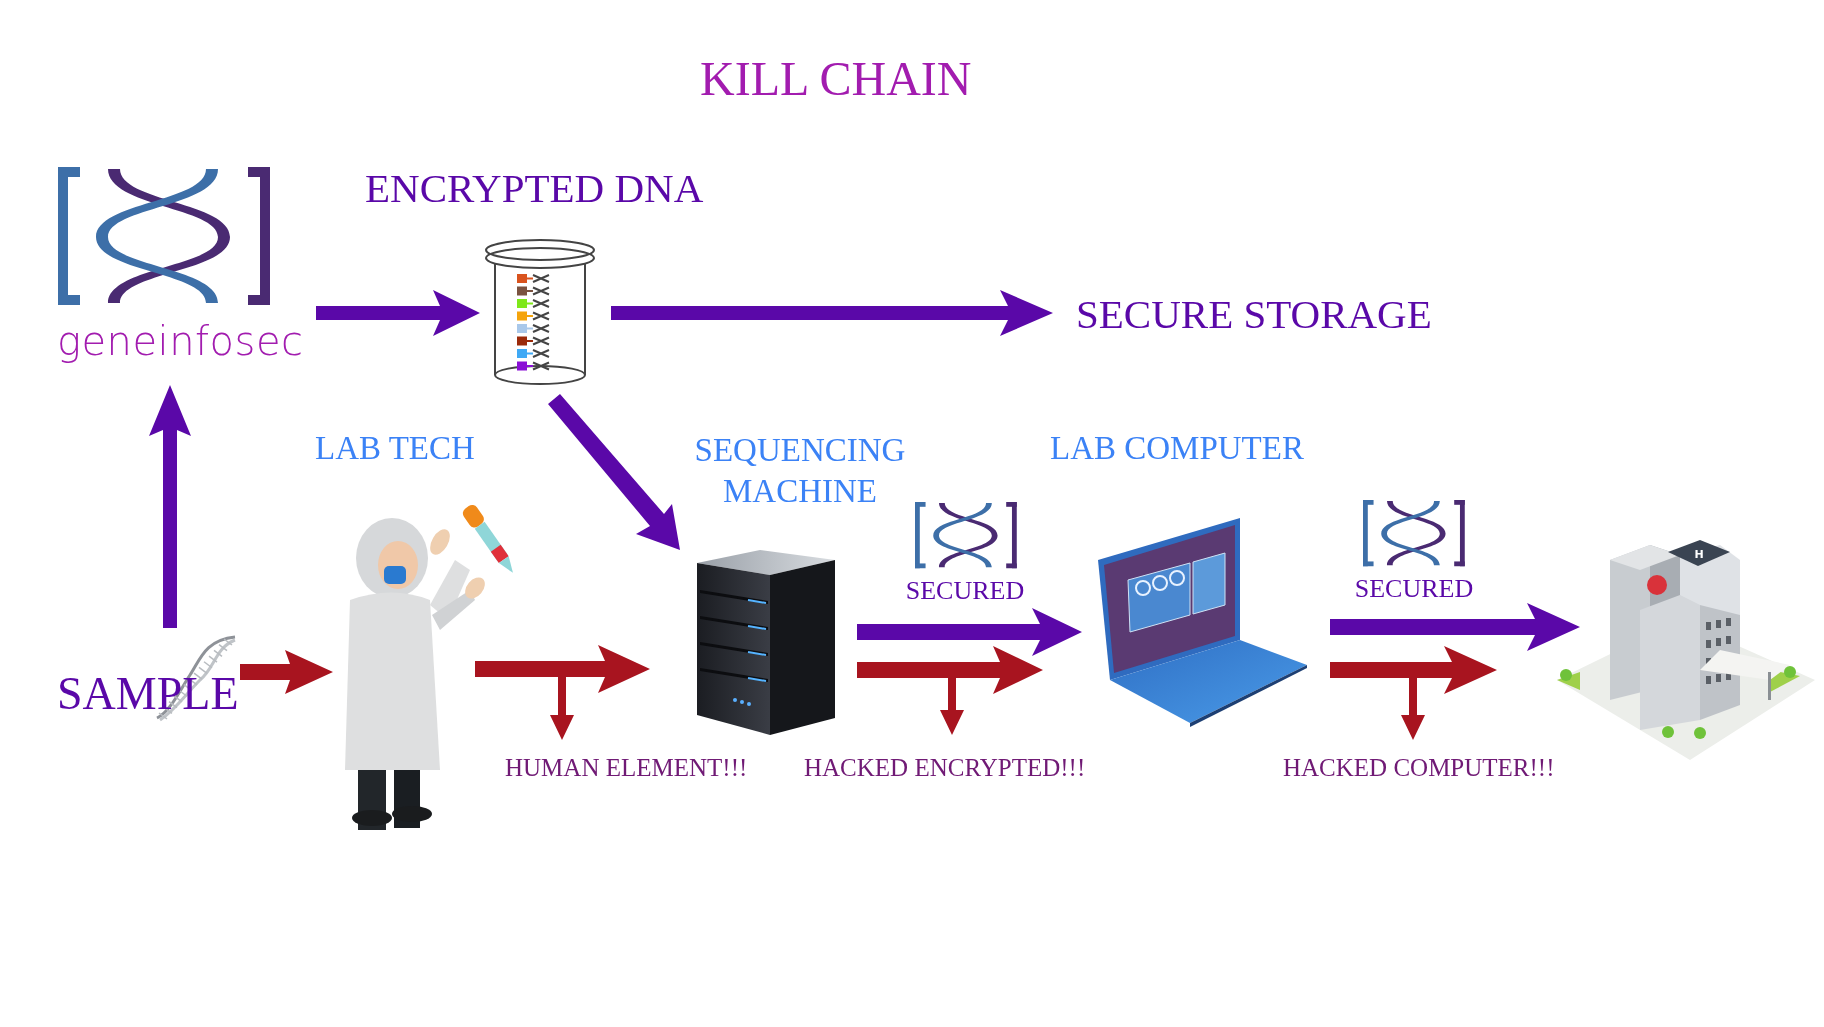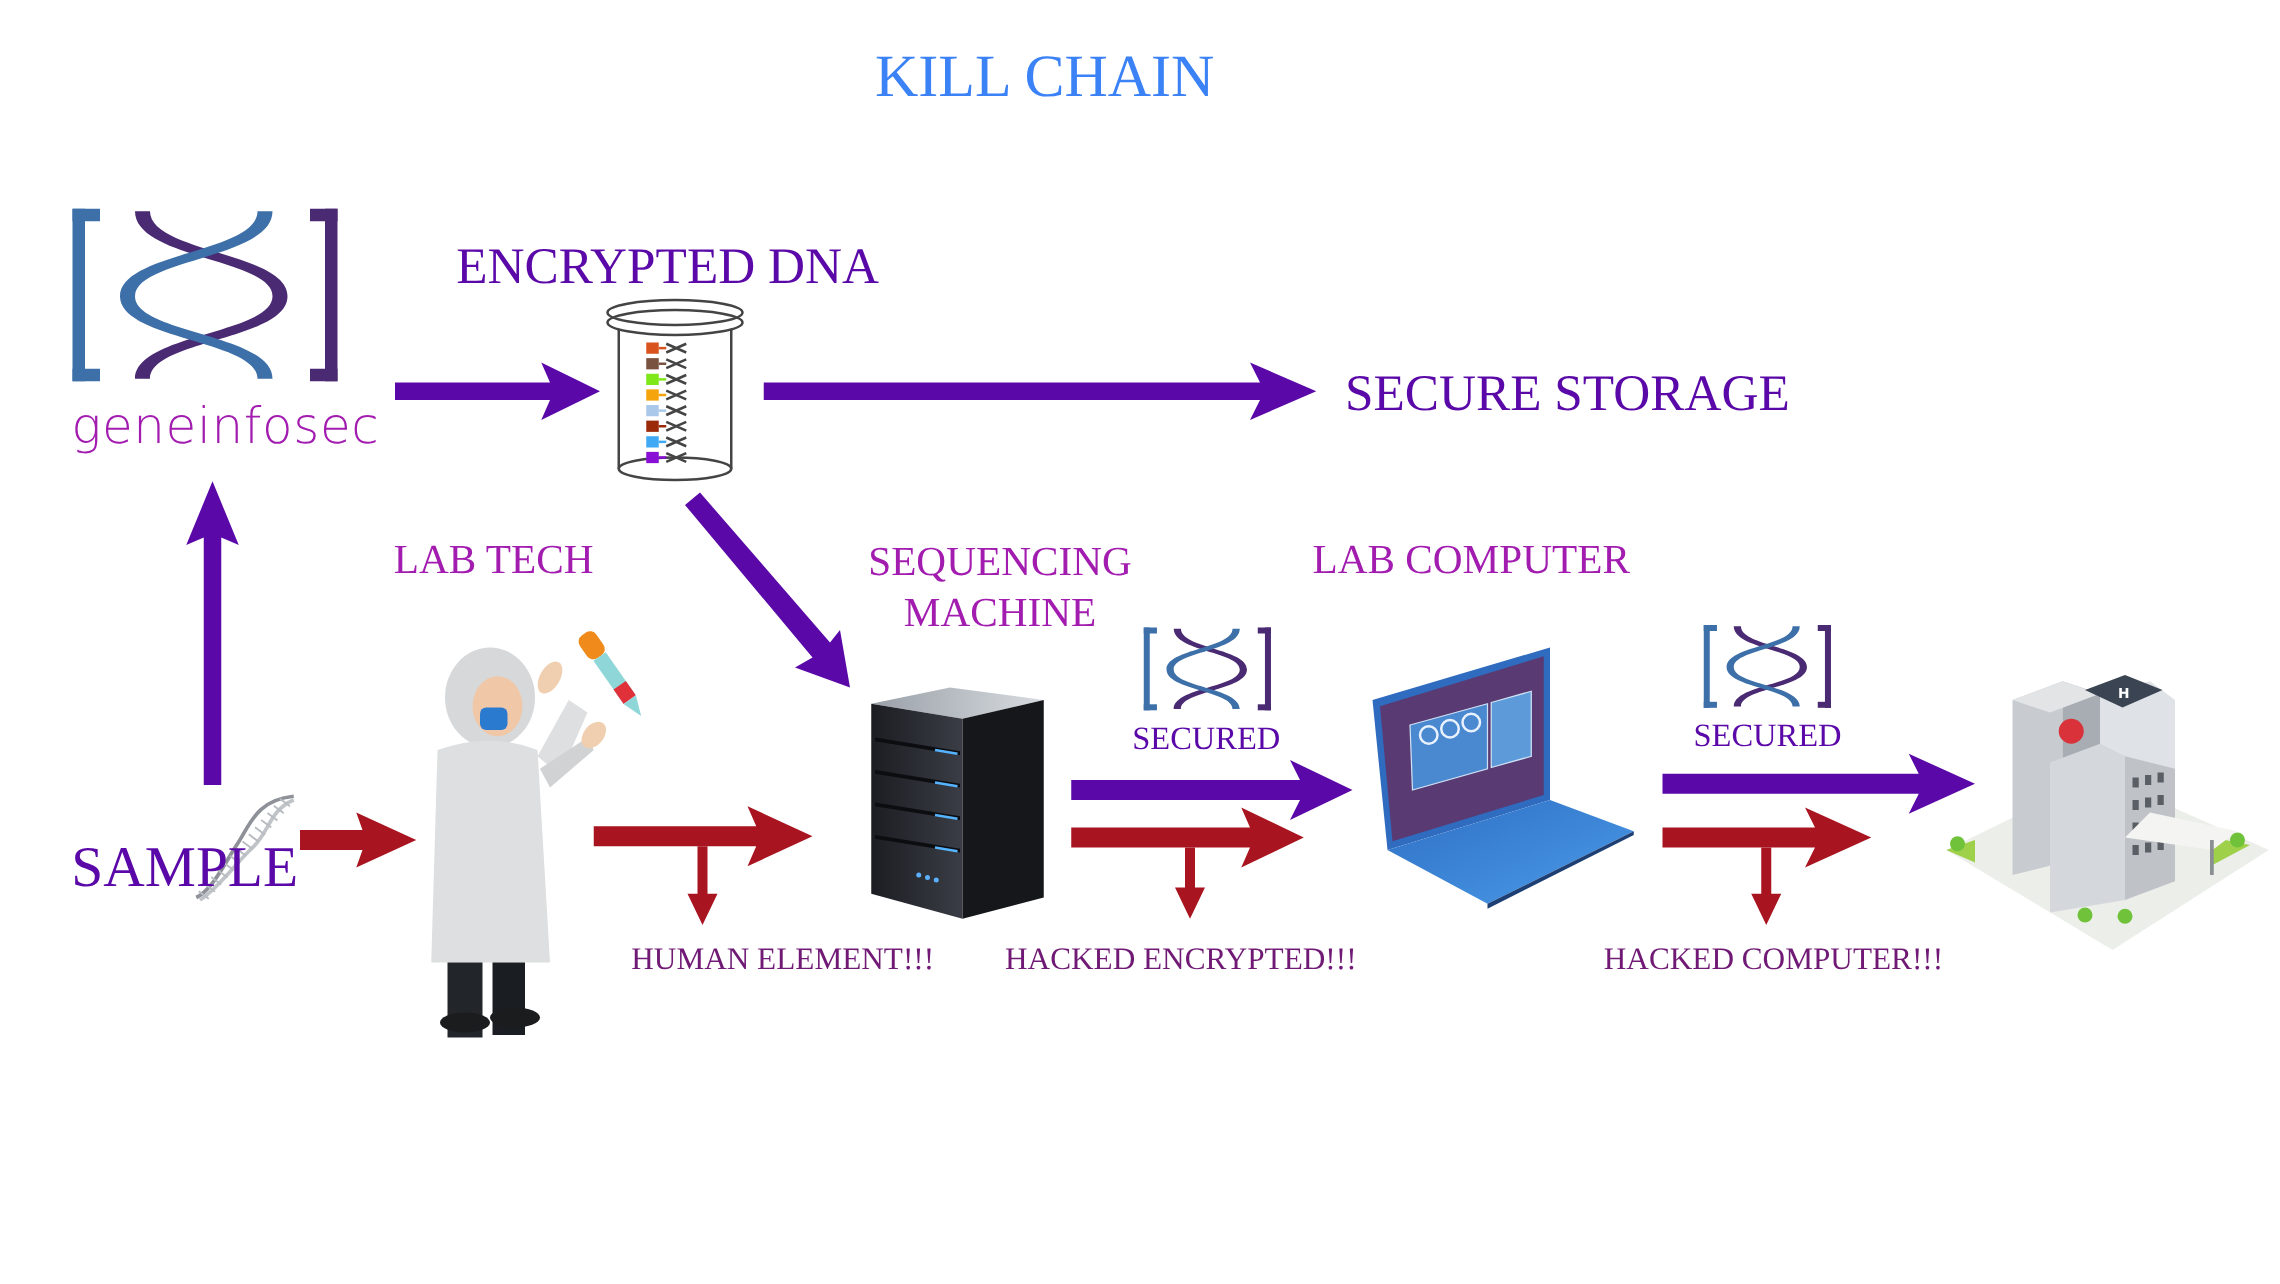--- a/index.html
+++ b/index.html
@@ -1,23 +1,23 @@
 <!DOCTYPE html>
 <html><head>
 <meta charset="utf-8">
 <style>
   html,body{margin:0;padding:0;background:#ffffff;}
   body{width:1824px;height:1027px;position:relative;overflow:hidden;font-family:"DejaVu Serif","Liberation Serif",serif;}
   .abs{position:absolute;}
   .serif{font-family:"Liberation Serif","DejaVu Serif",serif;white-space:nowrap;}
-  .title{left:700px;top:34px;font-size:48px;color:#3b82f6;letter-spacing:0px;}
+  .title{left:700px;top:51px;font-size:48px;color:#a21caf;letter-spacing:0px;}
   .purple-label{color:#5a08a8;}
-  .black-label{color:#a21caf;}
+  .black-label{color:#3b82f6;}
   .red-label{color:#701a75;}
-  .lbl-encrypted{left:365px;top:164px;font-size:41px;margin-top:24px;}
+  .lbl-encrypted{left:365px;top:164px;font-size:41px;}
   .lbl-storage{left:1076px;top:290px;font-size:41px;}
   .lbl-labtech{left:315px;top:430px;font-size:33px;}
   .lbl-seq{left:684px;top:430px;font-size:33px;text-align:center;width:232px;line-height:41px;}
   .lbl-labcomp{left:1050px;top:430px;font-size:33px;}
   .lbl-dna{left:57px;top:668px;font-size:46px;line-height:52px;}
   .lbl-secured{font-size:26px;width:140px;text-align:center;}
   .lbl-sec1{left:895px;top:576px;}
   .lbl-sec2{left:1344px;top:574px;}
   .lbl-bottom{top:754px;font-size:25px;}
   .lbl-human{left:505px;}

